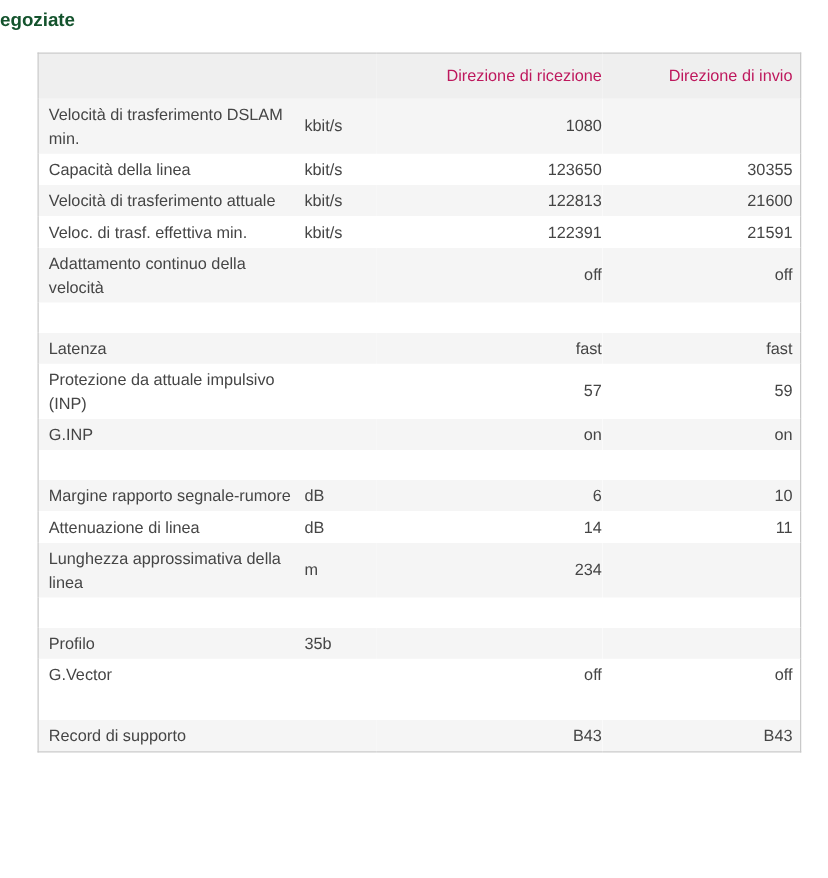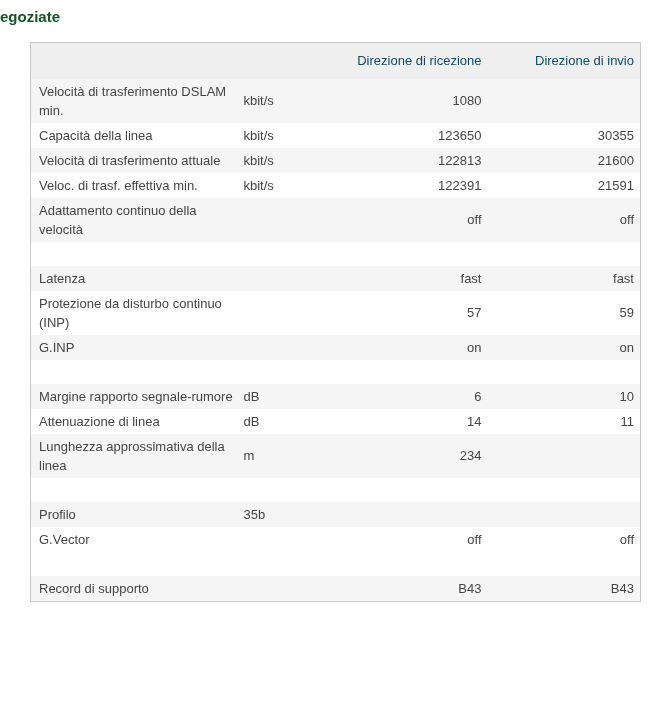--- a/index.html
+++ b/index.html
@@ -30,21 +30,21 @@
     width: 610px;
     border: 1px solid #c9c9c9;
     font-size: 13px;
     color: #454545;
   }
   thead th {
     background: #efefef;
     font-weight: 400;
     height: 36px;
     font-size: 13px;
-    color: #0c4a6e;
+    color: #be185d;
     vertical-align: middle;
     padding: 0;
   }
   th.c-label { width: 213px; }
   th.c-unit  { width: 57px; }
   th.c-rx    { width: 181px; text-align: right; }
   th.c-tx    { width: 159px; text-align: right; padding-right: 6px; }
   td {
     vertical-align: middle;
     line-height: 19px;
@@ -115,21 +115,21 @@
       </tbody>
 
       <tbody class="section">
         <tr>
           <td class="c-label">Latenza</td>
           <td class="c-unit"></td>
           <td class="c-rx">fast</td>
           <td class="c-tx">fast</td>
         </tr>
         <tr>
-          <td class="c-label">Protezione da disturbo continuo (INP)</td>
+          <td class="c-label">Protezione da attuale impulsivo (INP)</td>
           <td class="c-unit"></td>
           <td class="c-rx">57</td>
           <td class="c-tx">59</td>
         </tr>
         <tr>
           <td class="c-label">G.INP</td>
           <td class="c-unit"></td>
           <td class="c-rx">on</td>
           <td class="c-tx">on</td>
         </tr>

